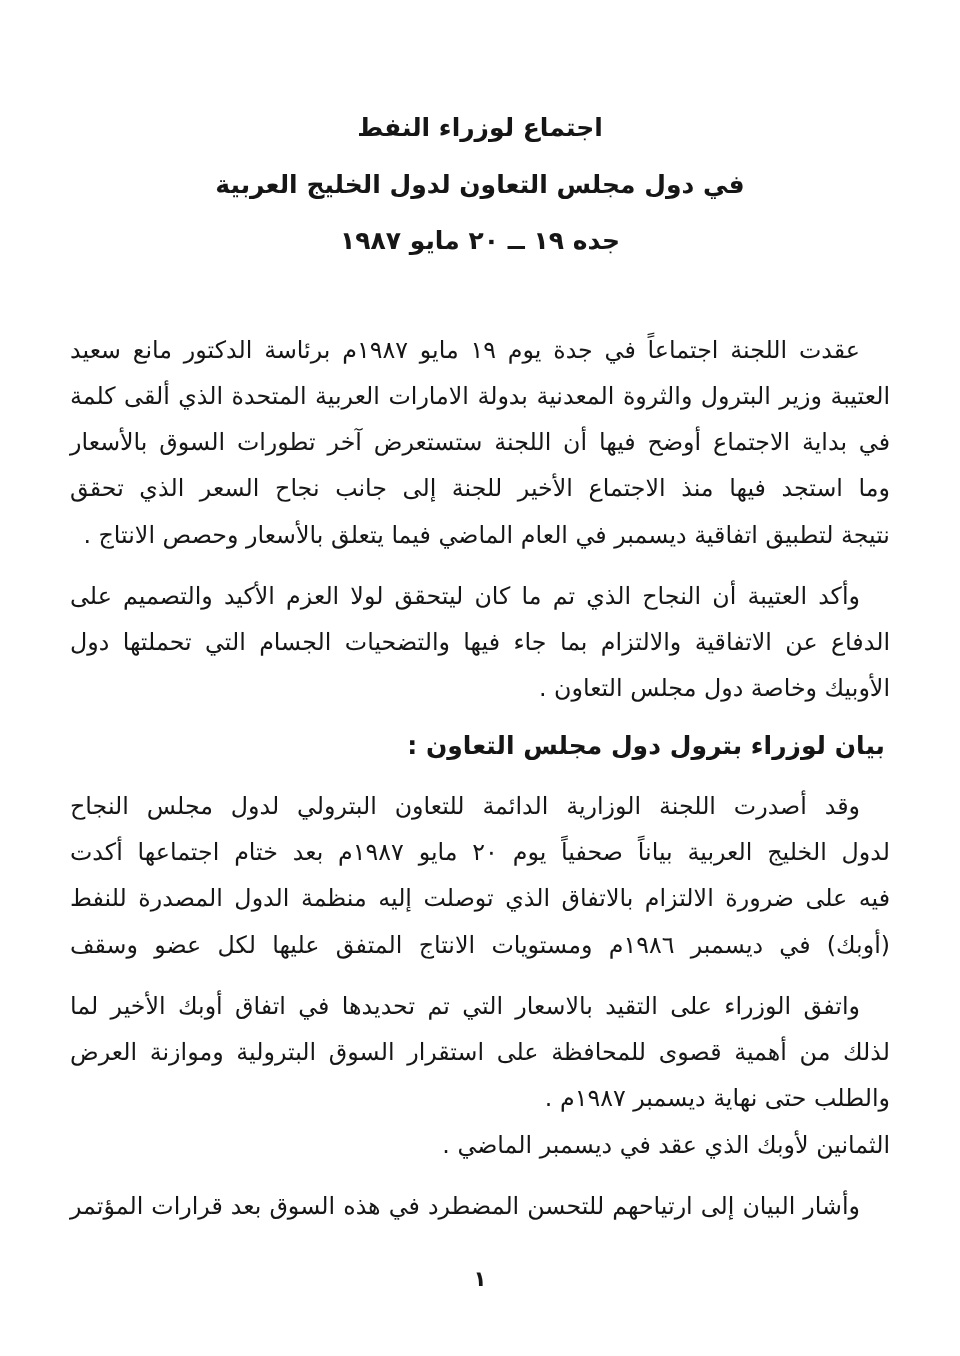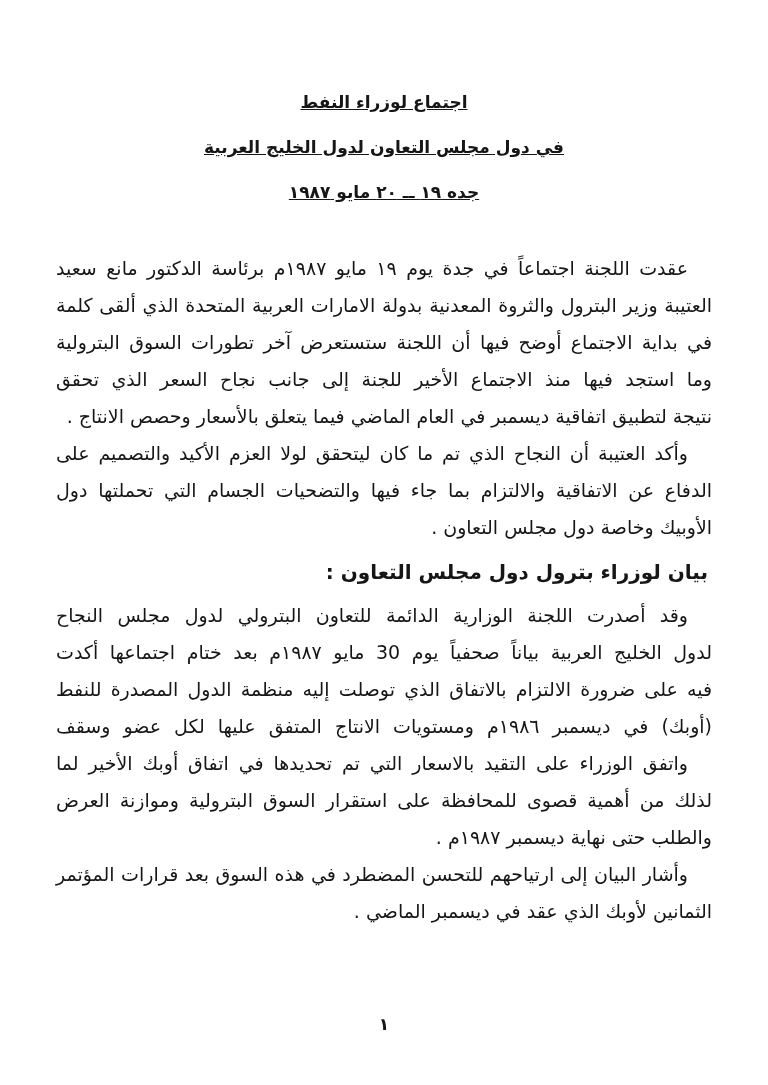--- a/index.html
+++ b/index.html
@@ -21,39 +21,38 @@
     position: absolute;
     top: 80px;
     left: 0;
     right: 0;
     text-align: center;
     font-weight: bold;
   }
   .title-line {
     height: 45px;
     line-height: 45px;
-    font-size: 17px;
+    font-size: 20px;
     letter-spacing: 0.2px;
-    text-decoration: underline;
   }
   .body-text {
     position: absolute;
     top: 250px;
     right: 56px;
     left: 56px;
     font-size: 19px;
   }
   .paragraph { margin: 0; }
   .line {
     height: 37px;
     line-height: 37px;
     text-align: justify;
     text-align-last: justify;
   }
-  .line.first { text-indent: 24px; }
+  .line.first { text-indent: 24px; margin-top: 12px; }
   .line.last {
     text-align: left;
     text-align-last: start;
   }
   .section-heading {
     height: 37px;
     line-height: 37px;
     margin: 8px 4px 6px 0;
     font-size: 20px;
     font-weight: bold;
@@ -77,42 +76,42 @@
   <header class="title-block">
     <div class="title-line">اجتماع لوزراء النفط</div>
     <div class="title-line">في دول مجلس التعاون لدول الخليج العربية</div>
     <div class="title-line">جده ١٩ ــ ٢٠ مايو ١٩٨٧</div>
   </header>
 
   <main class="body-text">
       <div class="paragraph">
         <div class="line first">عقدت اللجنة اجتماعاً في جدة يوم ١٩ مايو ١٩٨٧م برئاسة الدكتور مانع سعيد</div>
         <div class="line">العتيبة وزير البترول والثروة المعدنية بدولة الامارات العربية المتحدة الذي ألقى كلمة</div>
-        <div class="line">في بداية الاجتماع أوضح فيها أن اللجنة ستستعرض آخر تطورات السوق البترولية</div>
+        <div class="line">في بداية الاجتماع أوضح فيها أن اللجنة ستستعرض آخر تطورات السوق بالأسعار</div>
         <div class="line">وما استجد فيها منذ الاجتماع الأخير للجنة إلى جانب نجاح السعر الذي تحقق</div>
         <div class="line last">نتيجة لتطبيق اتفاقية ديسمبر في العام الماضي فيما يتعلق بالأسعار وحصص الانتاج .</div>
       </div>
       <div class="paragraph">
         <div class="line first">وأكد العتيبة أن النجاح الذي تم ما كان ليتحقق لولا العزم الأكيد والتصميم على</div>
         <div class="line">الدفاع عن الاتفاقية والالتزام بما جاء فيها والتضحيات الجسام التي تحملتها دول</div>
         <div class="line last">الأوبيك وخاصة دول مجلس التعاون .</div>
       </div>
       <div class="section-heading">بيان لوزراء بترول دول مجلس التعاون :</div>
       <div class="paragraph">
         <div class="line first">وقد أصدرت اللجنة الوزارية الدائمة للتعاون البترولي لدول مجلس النجاح</div>
-        <div class="line">لدول الخليج العربية بياناً صحفياً يوم 30 مايو ١٩٨٧م بعد ختام اجتماعها أكدت</div>
+        <div class="line">لدول الخليج العربية بياناً صحفياً يوم ٢٠ مايو ١٩٨٧م بعد ختام اجتماعها أكدت</div>
         <div class="line">فيه على ضرورة الالتزام بالاتفاق الذي توصلت إليه منظمة الدول المصدرة للنفط</div>
         <div class="line">(أوبك) في ديسمبر ١٩٨٦م ومستويات الانتاج المتفق عليها لكل عضو وسقف</div>
       </div>
       <div class="paragraph">
         <div class="line first">واتفق الوزراء على التقيد بالاسعار التي تم تحديدها في اتفاق أوبك الأخير لما</div>
         <div class="line">لذلك من أهمية قصوى للمحافظة على استقرار السوق البترولية وموازنة العرض</div>
         <div class="line last">والطلب حتى نهاية ديسمبر ١٩٨٧م .</div>
       </div>
       <div class="paragraph">
+        <div class="line last">الثمانين لأوبك الذي عقد في ديسمبر الماضي .</div>
         <div class="line first">وأشار البيان إلى ارتياحهم للتحسن المضطرد في هذه السوق بعد قرارات المؤتمر</div>
-        <div class="line last">الثمانين لأوبك الذي عقد في ديسمبر الماضي .</div>
       </div>
     </main>
 
   <footer class="page-number">١</footer>
 
 </div>
 
 </body></html>

